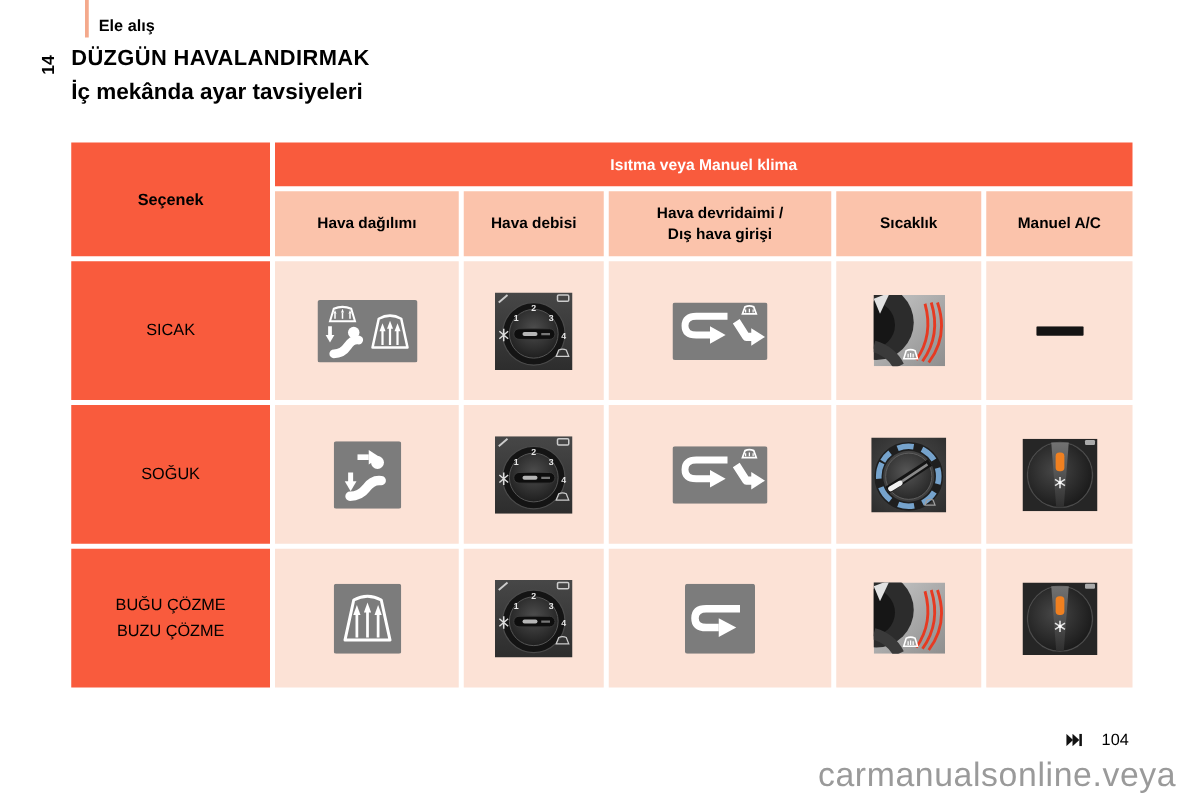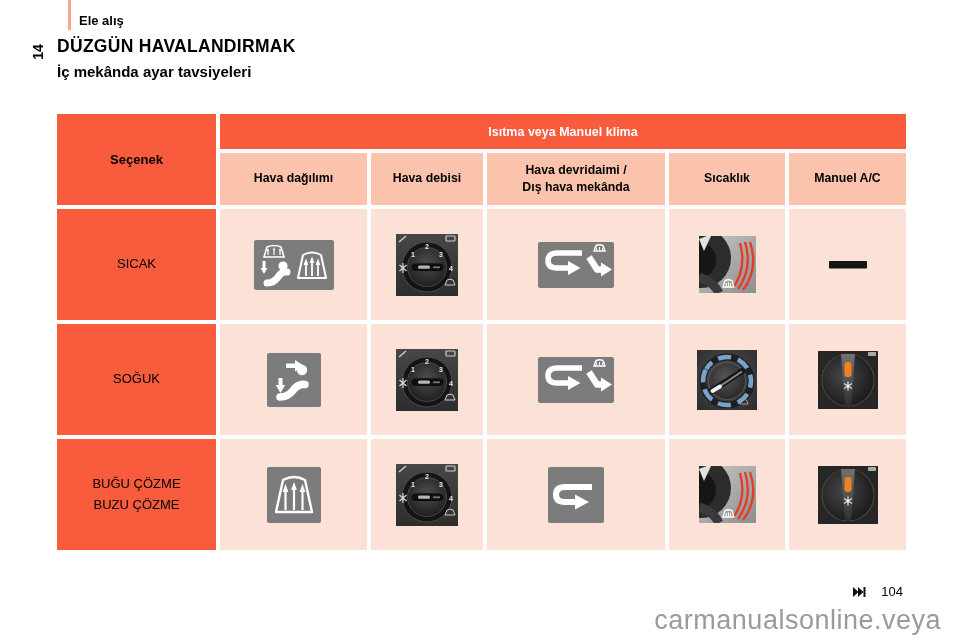--- a/index.html
+++ b/index.html
@@ -9,21 +9,21 @@
     font-family:"Liberation Sans","DejaVu Sans",sans-serif;
     color:#000;
   }
   .abs{position:absolute;}
   
   .top-tick{left:68px;top:0;width:3px;height:30px;background:#F4A98C;}
   .ele-alis{left:79px;top:13px;font-size:13px;font-weight:bold;}
   .page-num{left:26px;top:40px;width:24px;height:24px;font-size:14px;font-weight:bold;
     transform:rotate(-90deg);transform-origin:center;display:flex;align-items:center;justify-content:center;}
   .title{left:57px;top:36px;font-size:17.5px;font-weight:bold;letter-spacing:.3px;}
-  .subtitle{left:57px;top:63px;font-size:15px;font-weight:bold;}
+  .subtitle{left:57px;top:63px;font-size:18px;font-weight:bold;}
 
   
   .vent-table{
     left:57px;top:114px;
     display:grid;
     grid-template-columns:159px 147px 112px 178px 116px 117px;
     grid-template-rows:35px 52px 111px 111px 111px;
     gap:4px;
   }
   .hdr-option{
@@ -72,21 +72,21 @@
   <div class="hdr-sub">
     <span>Hava dağılımı</span>
       <span></span>
   </div>
   <div class="hdr-sub">
     <span>Hava debisi</span>
       <span></span>
   </div>
   <div class="hdr-sub">
     <span>Hava devridaimi /</span>
-      <span>Dış hava mekânda</span>
+      <span>Dış hava girişi</span>
   </div>
   <div class="hdr-sub">
     <span>Sıcaklık</span>
       <span></span>
   </div>
   <div class="hdr-sub">
     <span>Manuel A/C</span>
       <span></span>
   </div>
 

